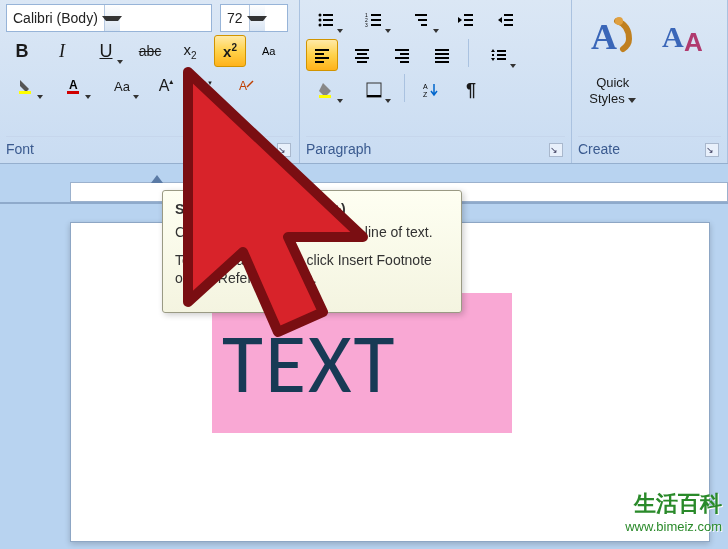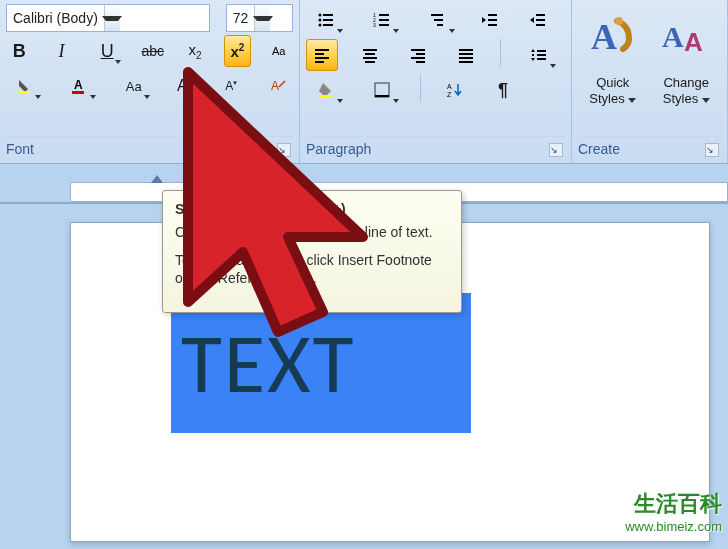--- a/index.html
+++ b/index.html
@@ -4,41 +4,41 @@
 <style>
   * { box-sizing: border-box; margin: 0; padding: 0; }
   body { width: 728px; height: 549px; font-family: "Segoe UI", Tahoma, sans-serif; font-size: 11px; background: #fff; overflow: hidden; position: relative; }
   .ribbon { display: flex; background: linear-gradient(#dbe7f5, #c9dcf2); border-bottom: 1px solid #95afce; height: 164px; }
   .group { border-right: 1px solid #aac2e0; padding: 4px 6px 0 6px; display: flex; flex-direction: column; justify-content: space-between; position: relative; }
   .font-group { width: 300px; }
   .para-group { width: 272px; }
   .styles-group { width: 156px; }
   .group-label { font-size: 14px; color: #3a5a8f; padding: 4px 0 6px 0; border-top: 1px solid #c6d6ec; position: relative; }
   .dialog-launcher { position: absolute; right: 2px; top: 6px; width: 14px; height: 14px; border: 1px solid #a9b8cd; background: #e8f0fb; font-size: 9px; line-height: 12px; color: #335; }
-  .row { display: flex; gap: 16px; margin-bottom: 3px; align-items: flex-start; }
+  .row { display: flex; gap: 8px; margin-bottom: 3px; align-items: flex-start; }
   .combo { display: flex; align-items: center; background: #fff; border: 1px solid #97b4d8; height: 28px; }
   .combo span { padding: 0 6px; font-size: 14px; color: #222; }
   .combo-btn { width: 16px; height: 100%; background: linear-gradient(#fefefe,#d9e5f3); border-left: 1px solid #b5c8e0; display: flex; align-items: center; justify-content: center; }
   .font-combo { width: 206px; }
   .size-combo { width: 68px; }
   .btn { width: 32px; height: 32px; border: 1px solid transparent; border-radius: 3px; display: flex; align-items: center; justify-content: center; font-size: 16px; color: #1a1a1a; background: transparent; position: relative; }
   .btn.split { width: 40px; }
   .btn.active { background: linear-gradient(#ffe9a6,#ffd24a,#ffb21a); border-color: #d19400; }
   .btn .dd { position: absolute; right: 2px; bottom: 2px; border-top: 4px solid #333; border-left: 3px solid transparent; border-right: 3px solid transparent; }
   .btn svg { width: 18px; height: 18px; }
   .big-btn { display: flex; flex-direction: column; align-items: center; width: 70px; height: 110px; padding: 4px 2px 2px 2px; border: 1px solid transparent; border-radius: 3px; font-size: 13px; color: #1a1a1a; }
   .big-btn .icon-area { height: 56px; display: flex; align-items: center; justify-content: center; }
   .big-btn .lbl { text-align: center; line-height: 1.2; margin-top: 10px; }
   .styles-row { display: flex; gap: 4px; justify-content: center; }
   .ruler-area { background: #b8d3f0; height: 40px; position: relative; border-bottom: 2px solid #8faacb; }
   .ruler { position: absolute; left: 70px; right: 0; top: 18px; height: 20px; background: #fff; border: 1px solid #9bb1cd; }
   .ruler::before { content: ""; position: absolute; left: 80px; top: -8px; border-bottom: 8px solid #5a7aa5; border-left: 6px solid transparent; border-right: 6px solid transparent; }
   .doc-area { background: #b8d3f0; height: 345px; position: relative; padding: 18px 0 0 70px; }
   .page { background: #fff; border: 1px solid #8da6c4; width: 640px; height: 320px; box-shadow: 0 2px 6px rgba(0,0,0,0.2); position: relative; padding: 70px 0 0 100px; }
-  .text-box { background: #3b82f6; width: 300px; height: 140px; display: flex; align-items: center; }
+  .text-box { background: #f9a8d4; width: 300px; height: 140px; display: flex; align-items: center; margin-left: 41px; }
   .text-box .txt { font-family: Calibri, sans-serif; font-size: 84px; color: #173a55; letter-spacing: 2px; padding-left: 10px; }
   .tooltip { position: absolute; left: 162px; top: 190px; width: 300px; background: linear-gradient(#fefff2,#f4f4e0); border: 1px solid #9a9a84; border-radius: 3px; padding: 10px 12px 14px 12px; font-size: 14px; color: #323232; box-shadow: 2px 2px 6px rgba(0,0,0,0.2); }
   .tooltip .tt-title { font-weight: bold; margin-bottom: 6px; }
   .tooltip p { margin-bottom: 10px; line-height: 1.3; }
   .cursor { position: absolute; left: 148px; top: 62px; width: 250px; height: 300px; pointer-events: none; }
   .watermark { position: absolute; right: 6px; bottom: 15px; text-align: right; }
   .watermark .wm1 { color: #2a8a2a; font-size: 22px; font-weight: bold; text-shadow: 1px 1px 0 #fff; }
   .watermark .wm2 { color: #2a8a2a; font-size: 13px; text-shadow: 1px 1px 0 #fff; margin-left: 9px; }
   .chev { border-top: 5px solid #333; border-left: 4px solid transparent; border-right: 4px solid transparent; display: inline-block; }
   .sep { width: 1px; height: 28px; background: #aac2e0; margin: 0 2px; }
@@ -270,21 +270,20 @@
         </div>
         <div class="lbl"><span>Quick Styles</span> <span class="chev"></span></div>
       </div>
       <div class="big-btn">
         <div class="icon-area">
           <svg width="48" height="48" viewBox="0 0 48 48">
             <text x="0" y="34" font-size="30" font-family="serif" fill="#3a66b8" font-weight="bold">A</text>
             <text x="22" y="38" font-size="26" font-family="sans-serif" fill="#b03a6e" font-weight="bold">A</text>
           </svg>
         </div>
-        <div class="lbl"><span>Change Styles</span> <span class="chev"></span></div>
       </div>
     </div>
     <div class="group-label">
       <span>Create</span>
       <div class="dialog-launcher">↘</div>
     </div>
   </div>
 
 </div>
 

